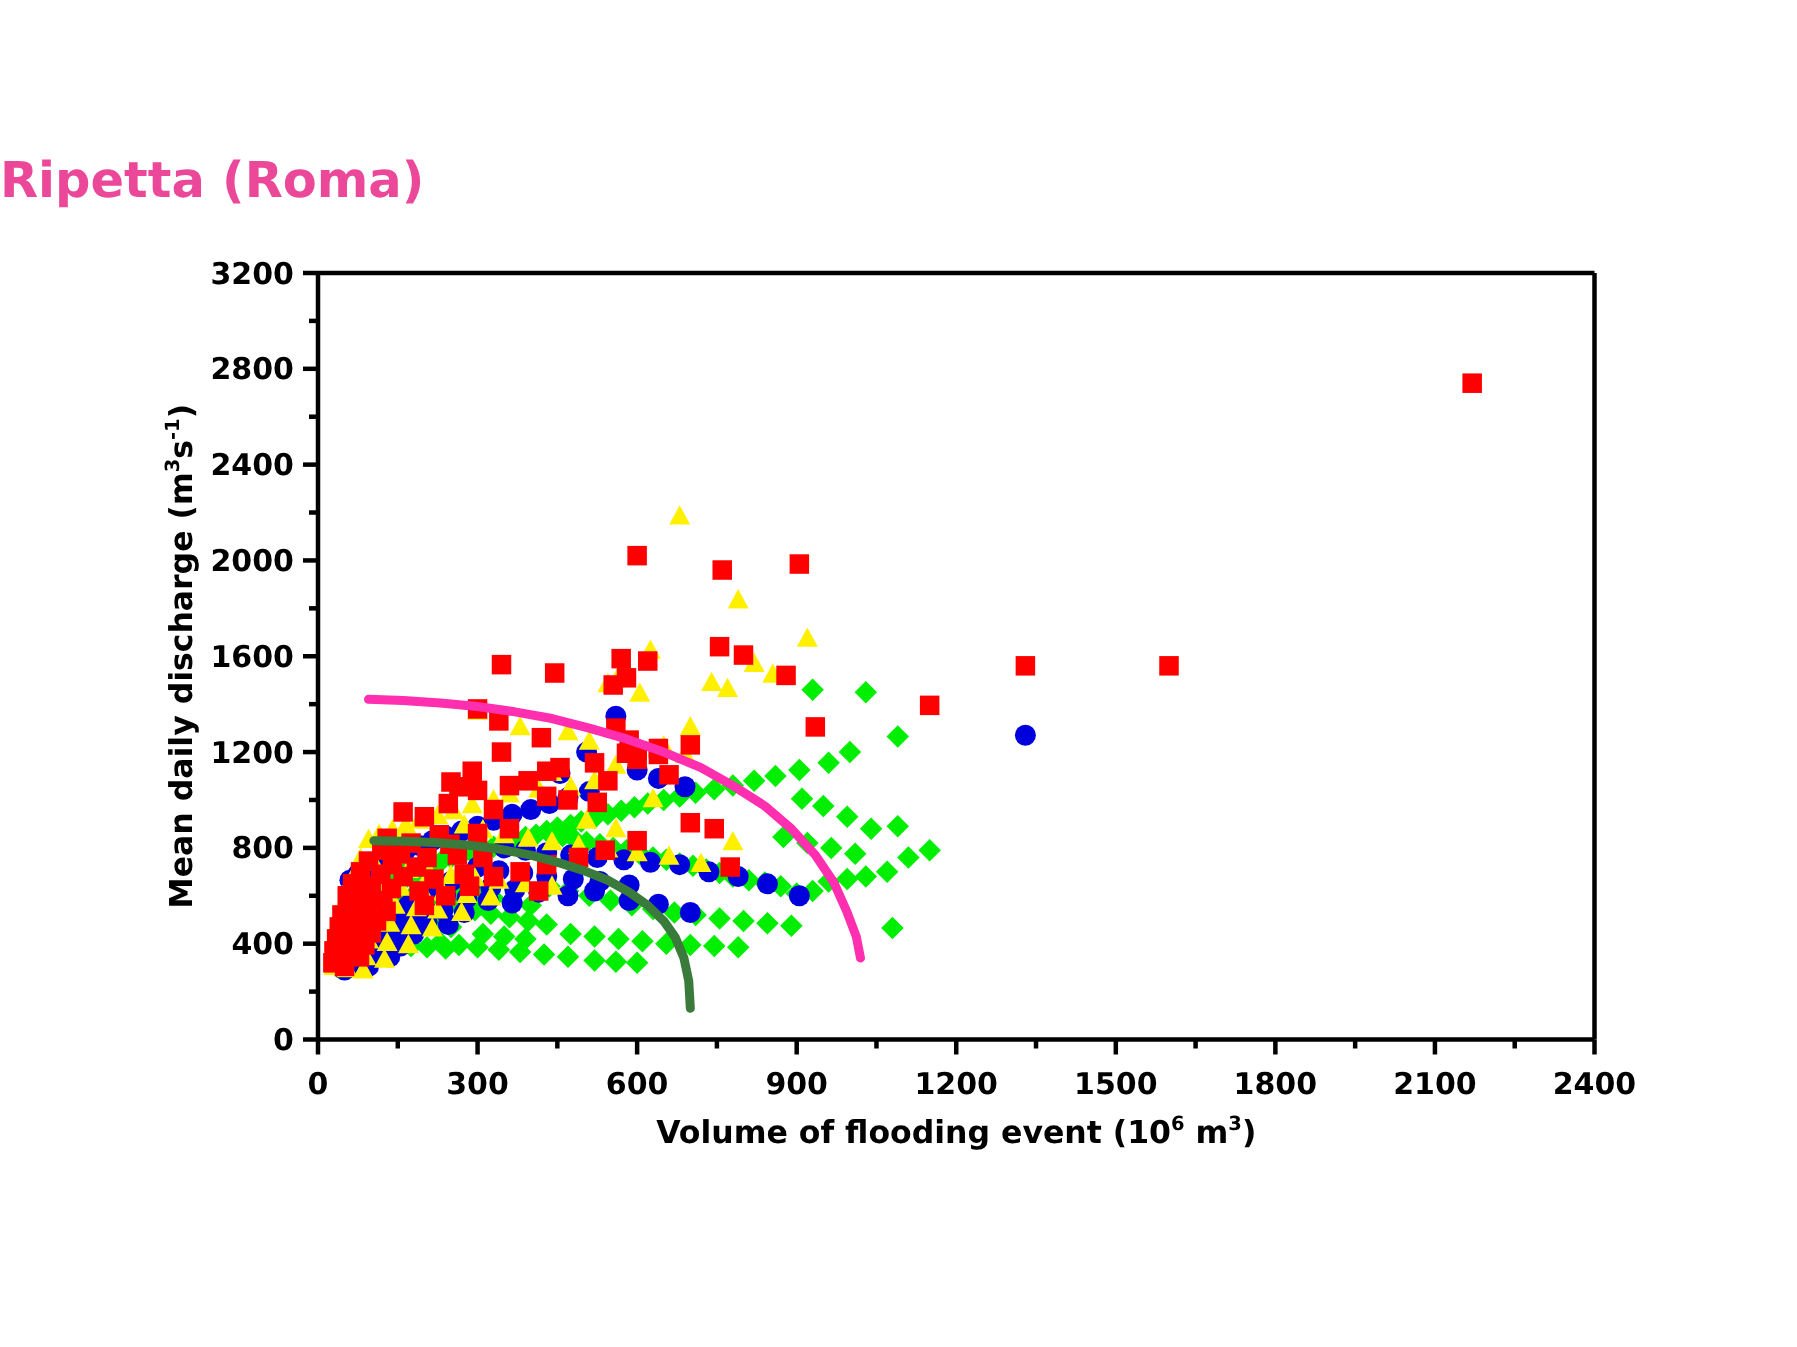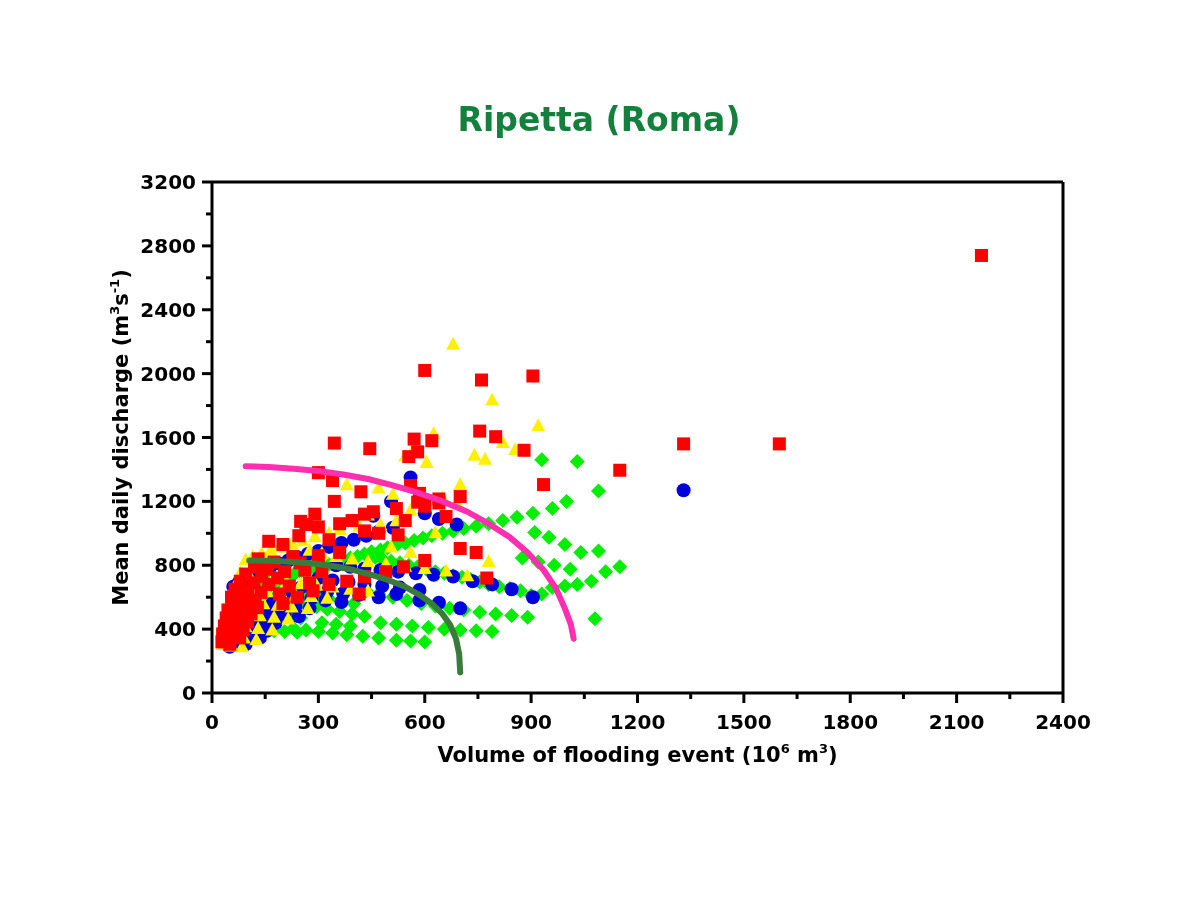--- a/index.html
+++ b/index.html
@@ -4,21 +4,21 @@
 <style>
   html,body{margin:0;padding:0;}
   body{
     width:1198px;height:898px;background:#ffffff;
     font-family:"DejaVu Sans", sans-serif;
     overflow:hidden;
   }
   #figure{position:relative;width:1198px;height:898px;}
   #chart-title{
     position:absolute;left:0;top:100px;width:1198px;
-    text-align:center;font-size:33px;font-weight:bold;color:#15803d;
+    text-align:left;font-size:33px;font-weight:bold;color:#ec4899;
     font-family:"DejaVu Sans", sans-serif;letter-spacing:0px;
   }
   #plot-svg{position:absolute;left:0;top:0;}
   .axis-title{font-size:21px;font-weight:bold;fill:#000;font-family:"DejaVu Sans", sans-serif;}
   .tick-label{font-size:20px;font-weight:bold;fill:#000;font-family:"DejaVu Sans", sans-serif;}
   .sup{font-size:13px;font-weight:bold;}
 </style>
 </head>
 <body>
 

